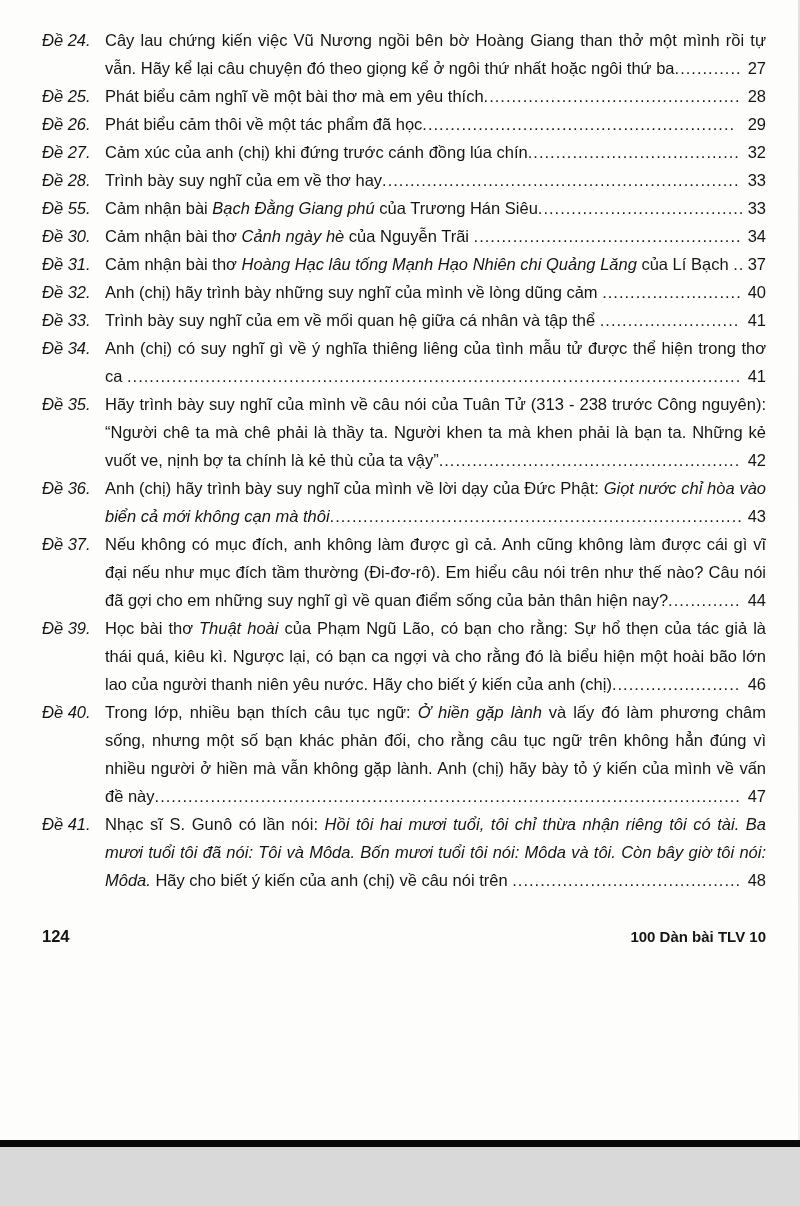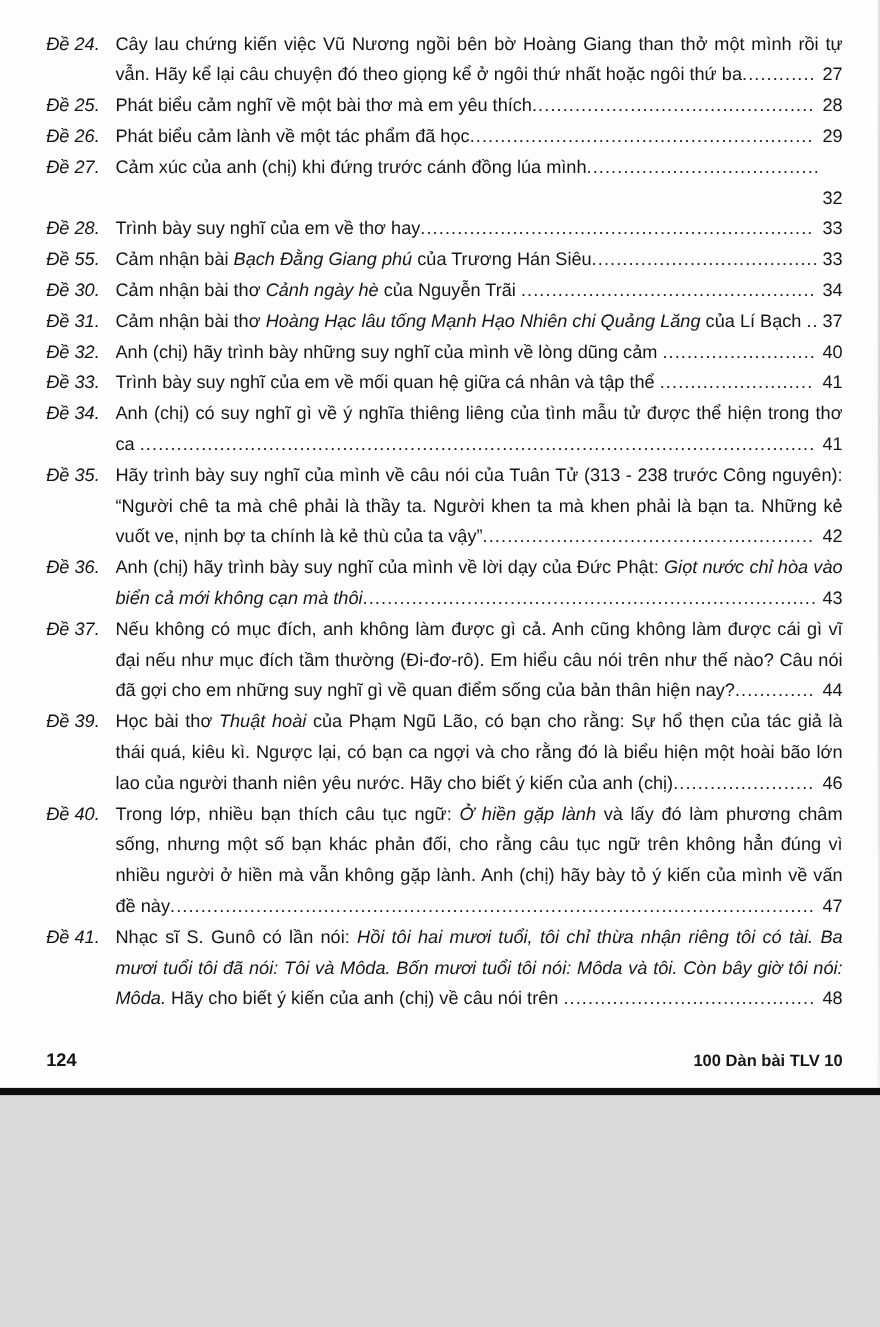--- a/index.html
+++ b/index.html
@@ -1,19 +1,19 @@
 <!DOCTYPE html>
 <html><head>
 <meta charset="utf-8">
 <style>
   * { margin: 0; padding: 0; box-sizing: border-box; }
   html, body { background: #d9d9d9; }
   .sheet {
     width: 800px;
-    height: 996px;
+    height: 1147px;
     margin: 0 auto;
     background: #fdfdfc;
     position: relative;
     overflow: hidden;
     font-family: "Liberation Sans", "DejaVu Sans", sans-serif;
     color: #151515;
     padding: 26px 34px 0 42px;
   }
   .toc {
     font-size: 16.5px;
@@ -77,26 +77,26 @@
     <div class="body"><span class="text"><span class="rg">Cây lau chứng kiến việc Vũ Nương ngồi bên bờ Hoàng Giang than thở một mình rồi tự vẫn. Hãy kể lại câu chuyện đó theo giọng kể ở ngôi thứ nhất hoặc ngôi thứ ba</span></span><span class="leader">............</span><span class="page-num">27</span></div>
   </div>
 
   <div class="entry">
     <span class="label">Đề 25.</span>
     <div class="body"><span class="text"><span class="rg">Phát biểu cảm nghĩ về một bài thơ mà em yêu thích</span></span><span class="leader">..............................................</span><span class="page-num">28</span></div>
   </div>
 
   <div class="entry">
     <span class="label">Đề 26.</span>
-    <div class="body"><span class="text"><span class="rg">Phát biểu cảm lành về một tác phẩm đã học</span></span><span class="leader">........................................................</span><span class="page-num">29</span></div>
+    <div class="body"><span class="text"><span class="rg">Phát biểu cảm thôi về một tác phẩm đã học</span></span><span class="leader">........................................................</span><span class="page-num">29</span></div>
   </div>
 
   <div class="entry">
     <span class="label">Đề 27.</span>
-    <div class="body"><span class="text"><span class="rg">Cảm xúc của anh (chị) khi đứng trước cánh đồng lúa mình</span></span><span class="leader">......................................</span><span class="page-num">32</span></div>
+    <div class="body"><span class="text"><span class="rg">Cảm xúc của anh (chị) khi đứng trước cánh đồng lúa chín</span></span><span class="leader">......................................</span><span class="page-num">32</span></div>
   </div>
 
   <div class="entry">
     <span class="label">Đề 28.</span>
     <div class="body"><span class="text"><span class="rg">Trình bày suy nghĩ của em về thơ hay</span></span><span class="leader">................................................................</span><span class="page-num">33</span></div>
   </div>
 
   <div class="entry">
     <span class="label">Đề 55.</span>
     <div class="body"><span class="text"><span class="rg">Cảm nhận bài </span><span class="it">Bạch Đằng Giang phú</span><span class="rg"> của Trương Hán Siêu</span></span><span class="leader">.....................................</span><span class="page-num">33</span></div>

